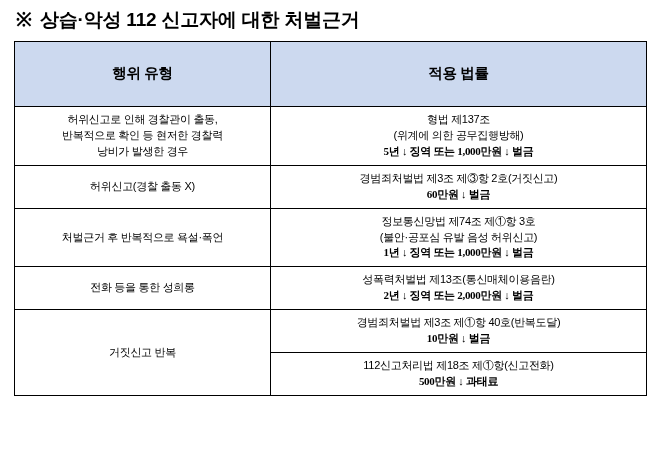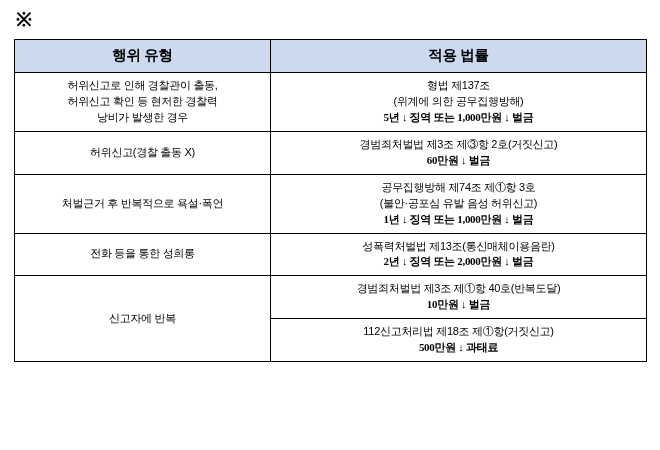--- a/index.html
+++ b/index.html
@@ -52,59 +52,60 @@
     padding: 5px 2px;
     font-size: 11px;
     line-height: 1.45;
     letter-spacing: -0.3px;
   }
   table.penalty-table thead th {
     background: #ccd9ef;
     font-weight: bold;
     font-size: 14.5px;
     height: 26px;
-    padding: 3px 4px;
+    padding: 19px 4px;
   }
   .col-a { width: 256px; }
   .col-b { width: 376px; }
 
   .cell-lines { display: block; }
   .line { display: block; }
   .line.b { font-weight: bold; font-family: Liberation Serif, serif; }
 
   td.act { font-size: 13.5px; }
   td.law { font-size: 13px; margin-top: 15px; }
 </style>
 </head>
 <body>
 
 <div class="page">
 
   <div class="title-row">
     <span class="title-mark">※</span>
+    <span class="title-text">상습·악성 112 신고자에 대한 처벌근거</span>
   </div>
 
   <table class="penalty-table">
     <colgroup>
       <col class="col-a">
       <col class="col-b">
     </colgroup>
     <thead>
       <tr>
         <th>행위 유형</th>
         <th>적용 법률</th>
       </tr>
     </thead>
     <tbody>
 
       <tr>
         <td class="act">
           <span class="cell-lines">
             <span class="line">허위신고로 인해 경찰관이 출동,</span>
-            <span class="line">허위신고 확인 등 현저한 경찰력</span>
+            <span class="line">반복적으로 확인 등 현저한 경찰력</span>
             <span class="line">낭비가 발생한 경우</span>
           </span>
         </td>
         <td class="law">
           <span class="cell-lines">
             <span class="line">형법 제137조</span>
             <span class="line">(위계에 의한 공무집행방해)</span>
             <span class="line b">5년 ↓ 징역 또는 1,000만원 ↓ 벌금</span>
           </span>
         </td>
@@ -125,21 +126,21 @@
       </tr>
 
       <tr>
         <td class="act">
           <span class="cell-lines">
             <span class="line">처벌근거 후 반복적으로 욕설·폭언</span>
           </span>
         </td>
         <td class="law">
           <span class="cell-lines">
-            <span class="line">공무집행방해 제74조 제①항 3호</span>
+            <span class="line">정보통신망법 제74조 제①항 3호</span>
             <span class="line">(불안·공포심 유발 음성 허위신고)</span>
             <span class="line b">1년 ↓ 징역 또는 1,000만원 ↓ 벌금</span>
           </span>
         </td>
       </tr>
 
       <tr>
         <td class="act">
           <span class="cell-lines">
             <span class="line">전화 등을 통한 성희롱</span>
@@ -149,34 +150,34 @@
           <span class="cell-lines">
             <span class="line">성폭력처벌법 제13조(통신매체이용음란)</span>
             <span class="line b">2년 ↓ 징역 또는 2,000만원 ↓ 벌금</span>
           </span>
         </td>
       </tr>
 
       <tr>
         <td class="act" rowspan="2">
           <span class="cell-lines">
-            <span class="line">신고자에 반복</span>
+            <span class="line">거짓신고 반복</span>
           </span>
         </td>
         <td class="law">
           <span class="cell-lines">
             <span class="line">경범죄처벌법 제3조 제①항 40호(반복도달)</span>
             <span class="line b">10만원 ↓ 벌금</span>
           </span>
         </td>
       </tr>
       <tr>
         <td class="law">
           <span class="cell-lines">
-            <span class="line">112신고처리법 제18조 제①항(거짓신고)</span>
+            <span class="line">112신고처리법 제18조 제①항(신고전화)</span>
             <span class="line b">500만원 ↓ 과태료</span>
           </span>
         </td>
       </tr>
 
     </tbody>
   </table>
 
 </div>
 

